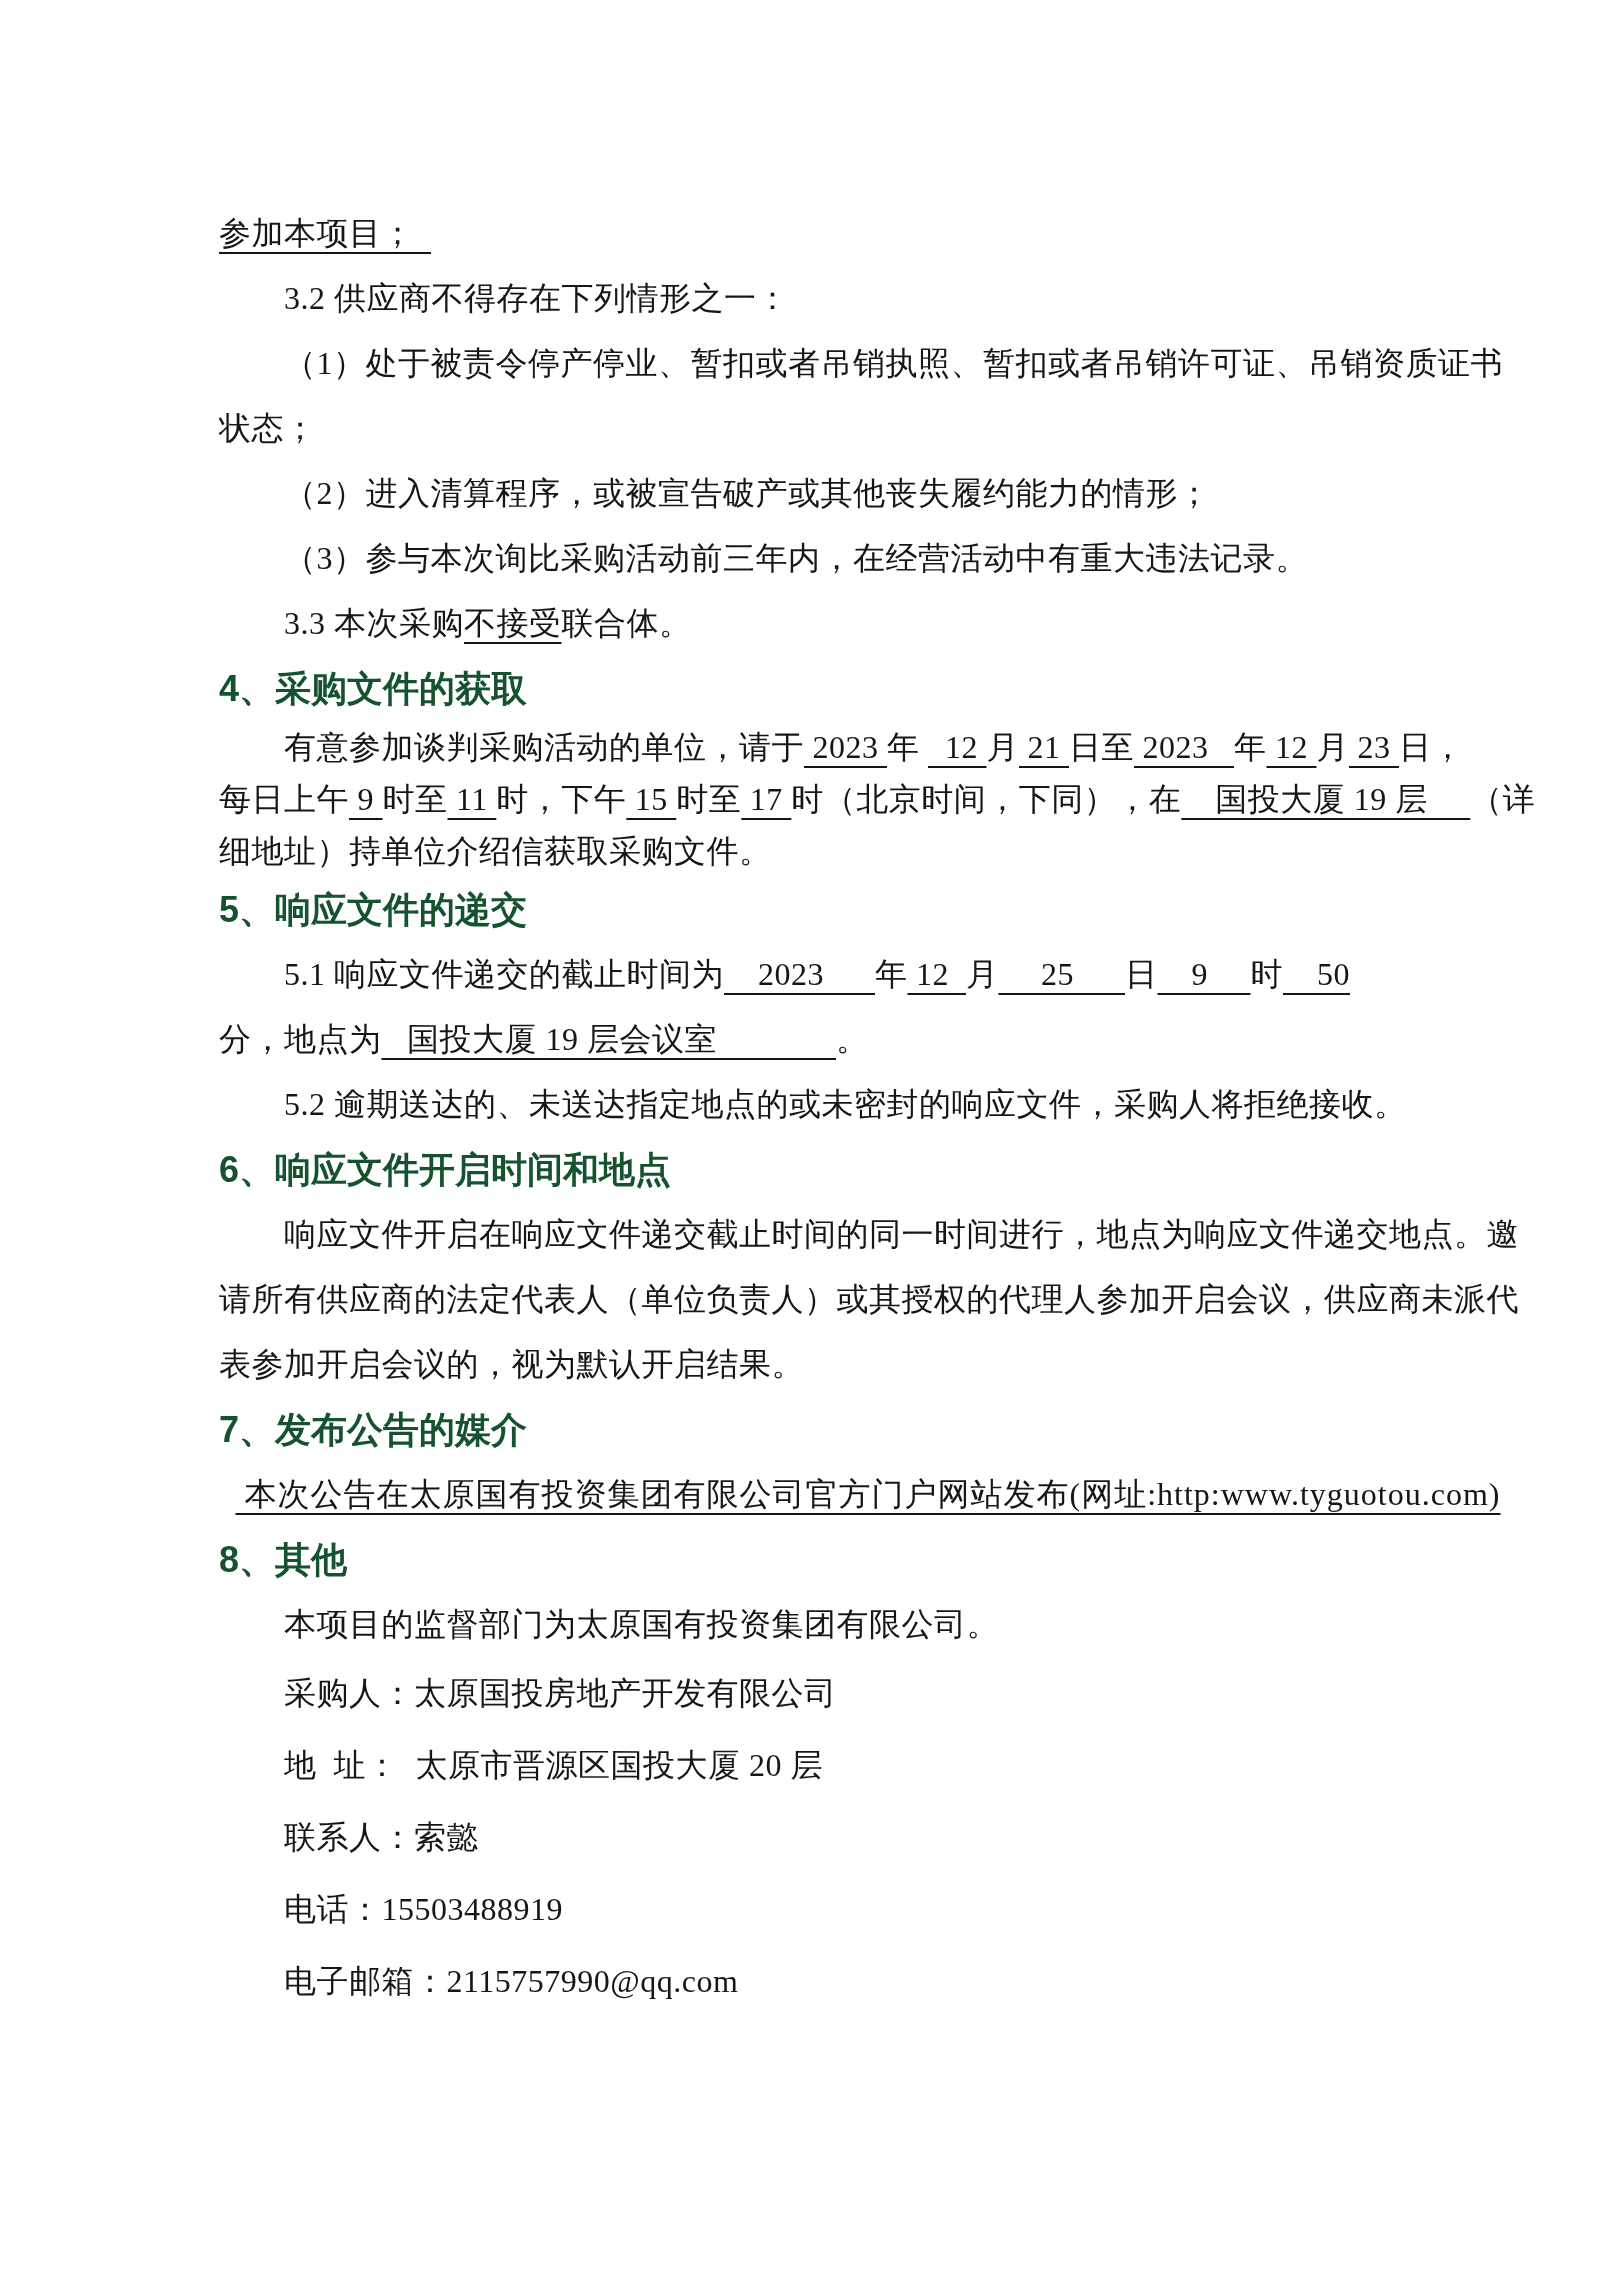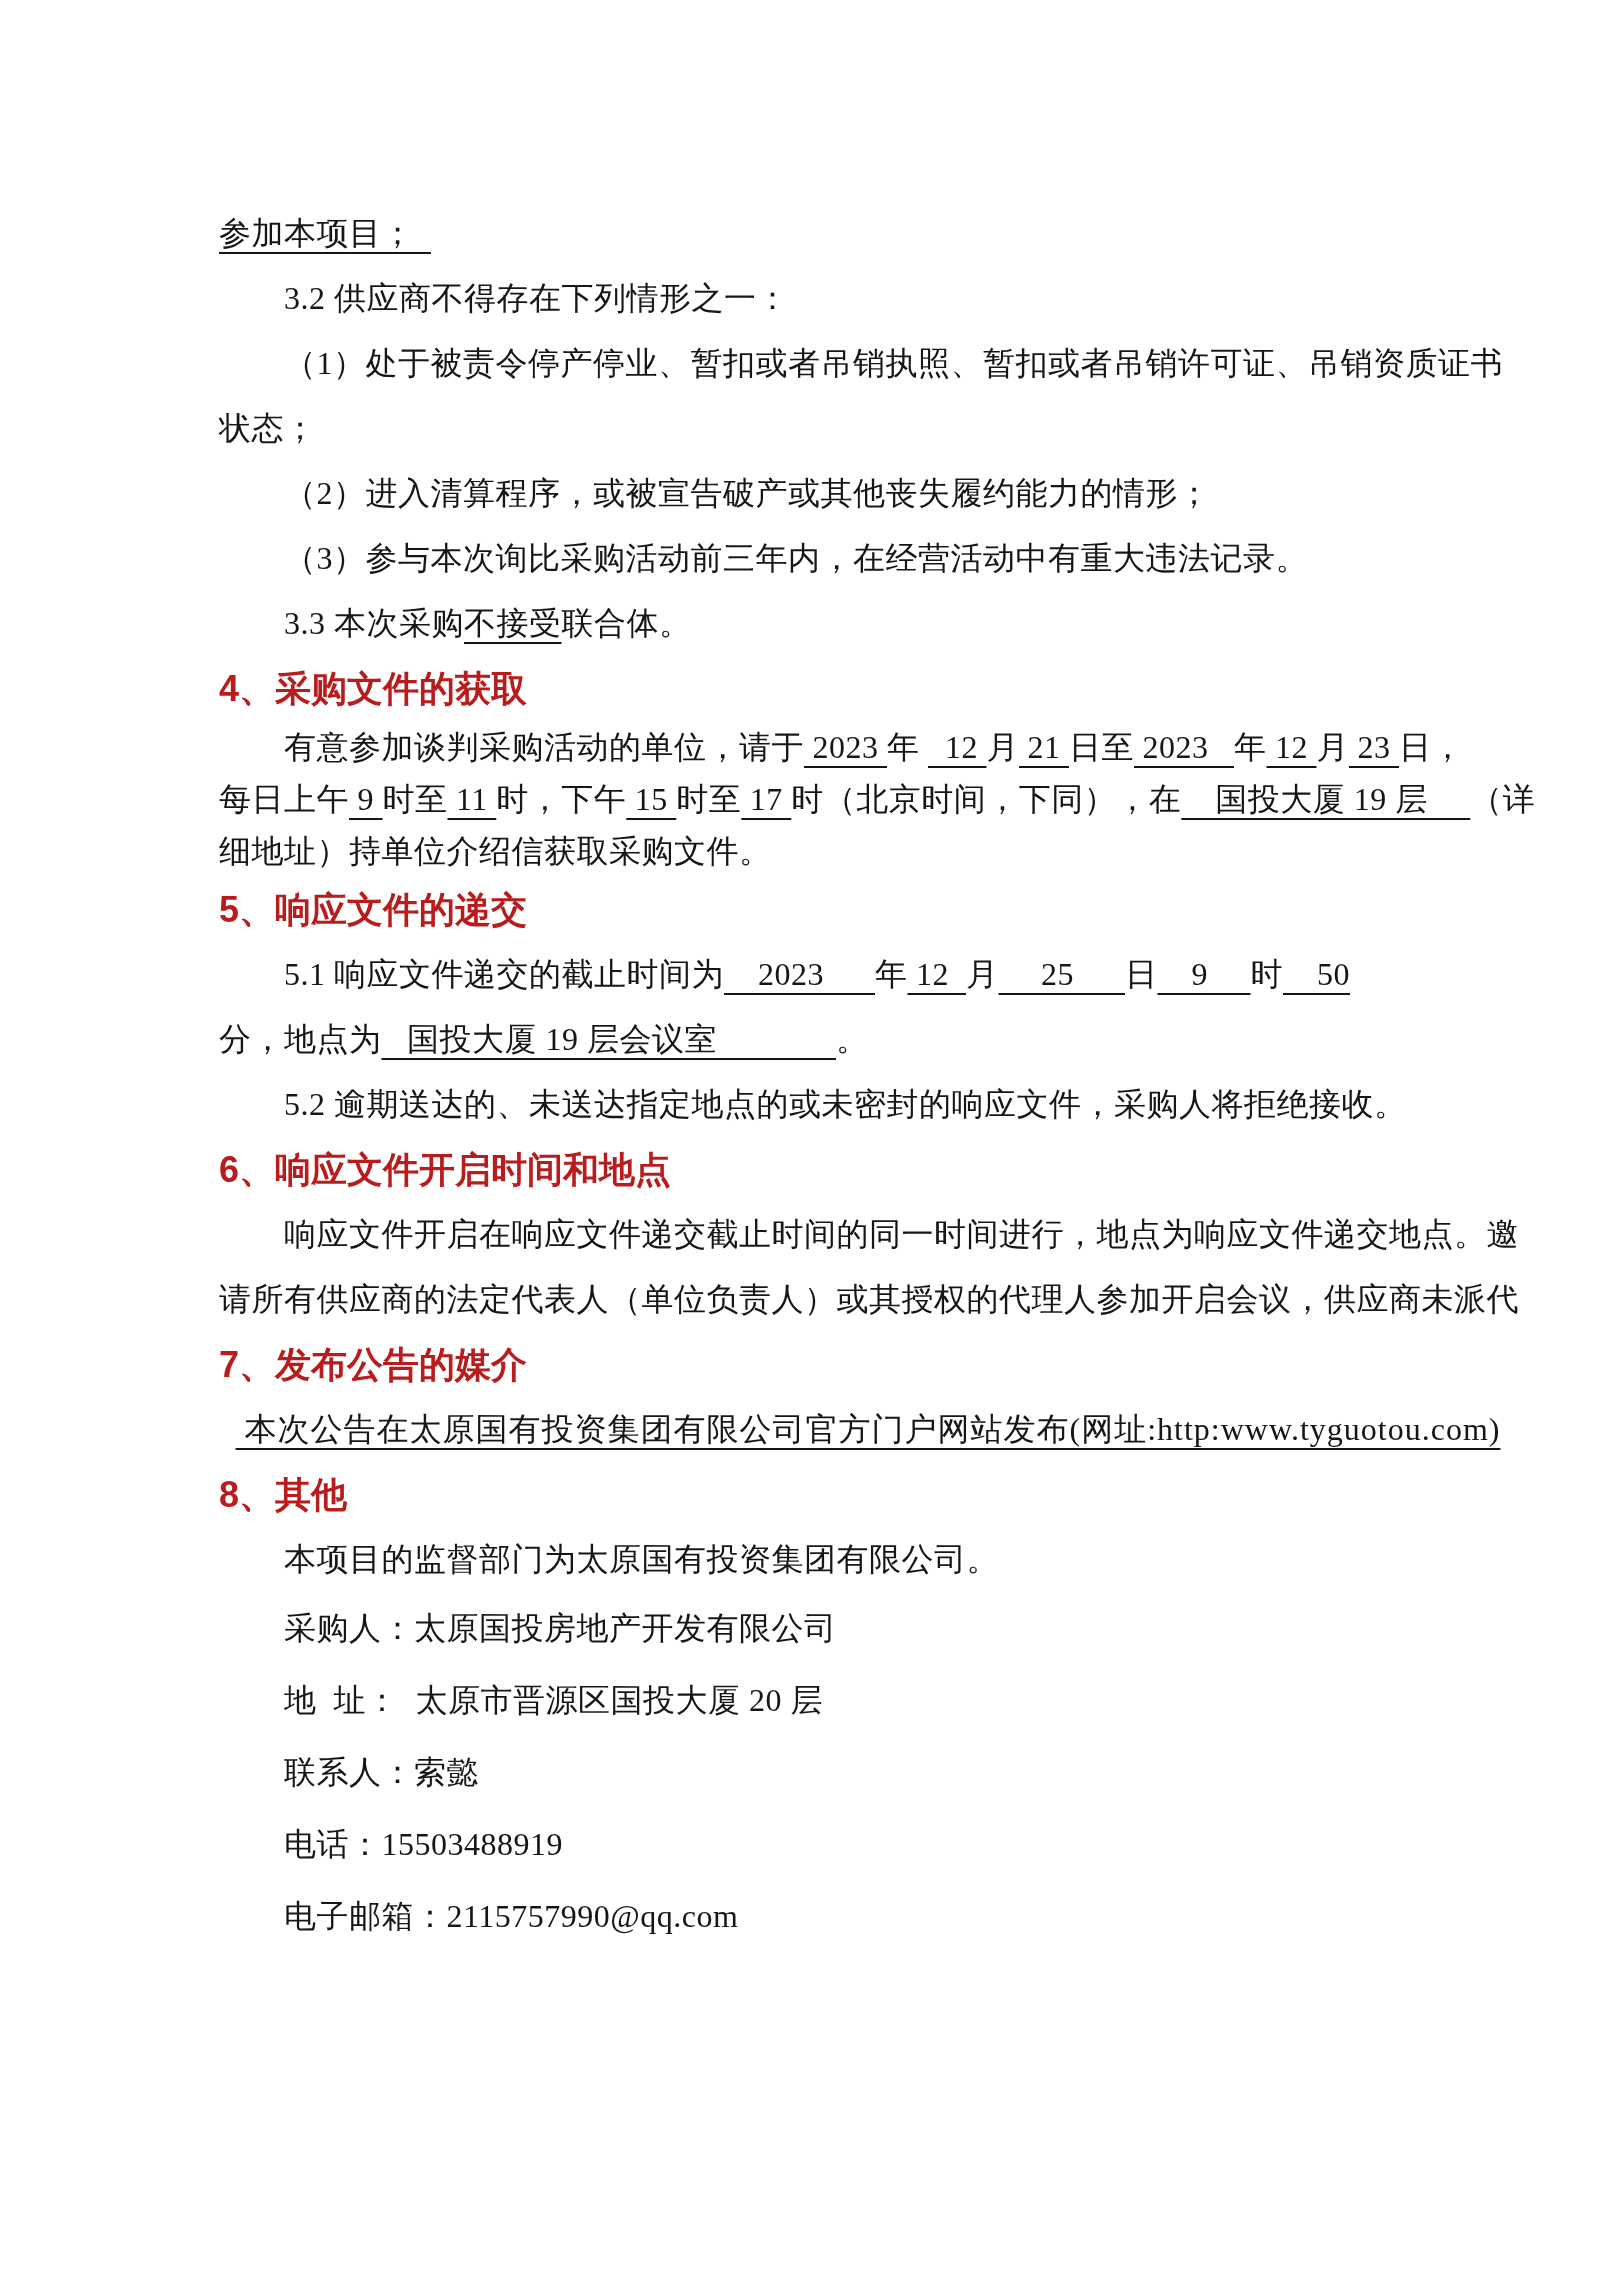--- a/index.html
+++ b/index.html
@@ -30,21 +30,21 @@
   }
   .tight   { line-height: 52px; }
   .contact { line-height: 72px; }
   .indent  { padding-left: 65px; }
   .h {
     font-family: "Liberation Sans", "DejaVu Sans", sans-serif;
     font-weight: bold;
     font-size: 36px;
     line-height: 65px;
     white-space: pre;
-    color: #b91c1c;
+    color: #14532d;
   }
   .h2 { font-size: 34px; }
   .media { letter-spacing: 1px; text-align: center; }
   .u {
     text-decoration: underline;
     text-decoration-thickness: 2px;
     text-underline-offset: 7.8px;
   }
 </style>
 </head>
@@ -62,20 +62,21 @@
     <div class="line tight indent"><span>有意参加谈判采购活动的单位，请于</span><span class="u"> 2023 </span><span>年 </span><span class="u">  12 </span><span>月</span><span class="u"> 21 </span><span>日至</span><span class="u"> 2023   </span><span>年</span><span class="u"> 12 </span><span>月</span><span class="u"> 23 </span><span>日，</span></div>
     <div class="line tight"><span>每日上午</span><span class="u"> 9 </span><span>时至</span><span class="u"> 11 </span><span>时，下午</span><span class="u"> 15 </span><span>时至</span><span class="u"> 17 </span><span>时（北京时间，下同），在</span><span class="u">    国投大厦 19 层     </span><span>（详</span></div>
     <div class="line tight"><span>细地址）持单位介绍信获取采购文件。</span></div>
     <div class="h"><span>5、响应文件的递交</span></div>
     <div class="line indent"><span>5.1 响应文件递交的截止时间为</span><span class="u">    2023      </span><span>年</span><span class="u"> 12  </span><span>月</span><span class="u">     25      </span><span>日</span><span class="u">    9     </span><span>时</span><span class="u">    50</span></div>
     <div class="line"><span>分，地点为</span><span class="u">   国投大厦 19 层会议室              </span><span>。</span></div>
     <div class="line indent"><span>5.2 逾期送达的、未送达指定地点的或未密封的响应文件，采购人将拒绝接收。</span></div>
     <div class="h"><span>6、响应文件开启时间和地点</span></div>
     <div class="line indent"><span>响应文件开启在响应文件递交截止时间的同一时间进行，地点为响应文件递交地点。邀</span></div>
     <div class="line"><span>请所有供应商的法定代表人（单位负责人）或其授权的代理人参加开启会议，供应商未派代</span></div>
+    <div class="line"><span>表参加开启会议的，视为默认开启结果。</span></div>
     <div class="h"><span>7、发布公告的媒介</span></div>
     <div class="line media"><span class="u"> 本次公告在太原国有投资集团有限公司官方门户网站发布(网址:http:www.tyguotou.com)</span></div>
     <div class="h"><span>8、其他</span></div>
     <div class="line indent"><span>本项目的监督部门为太原国有投资集团有限公司。</span></div>
     <div class="line contact indent"><span>采购人：太原国投房地产开发有限公司</span></div>
     <div class="line contact indent"><span>地  址：  太原市晋源区国投大厦 20 层</span></div>
     <div class="line contact indent"><span>联系人：索懿</span></div>
     <div class="line contact indent"><span>电话：15503488919</span></div>
     <div class="line contact indent"><span>电子邮箱：2115757990@qq.com</span></div>
   </div>

